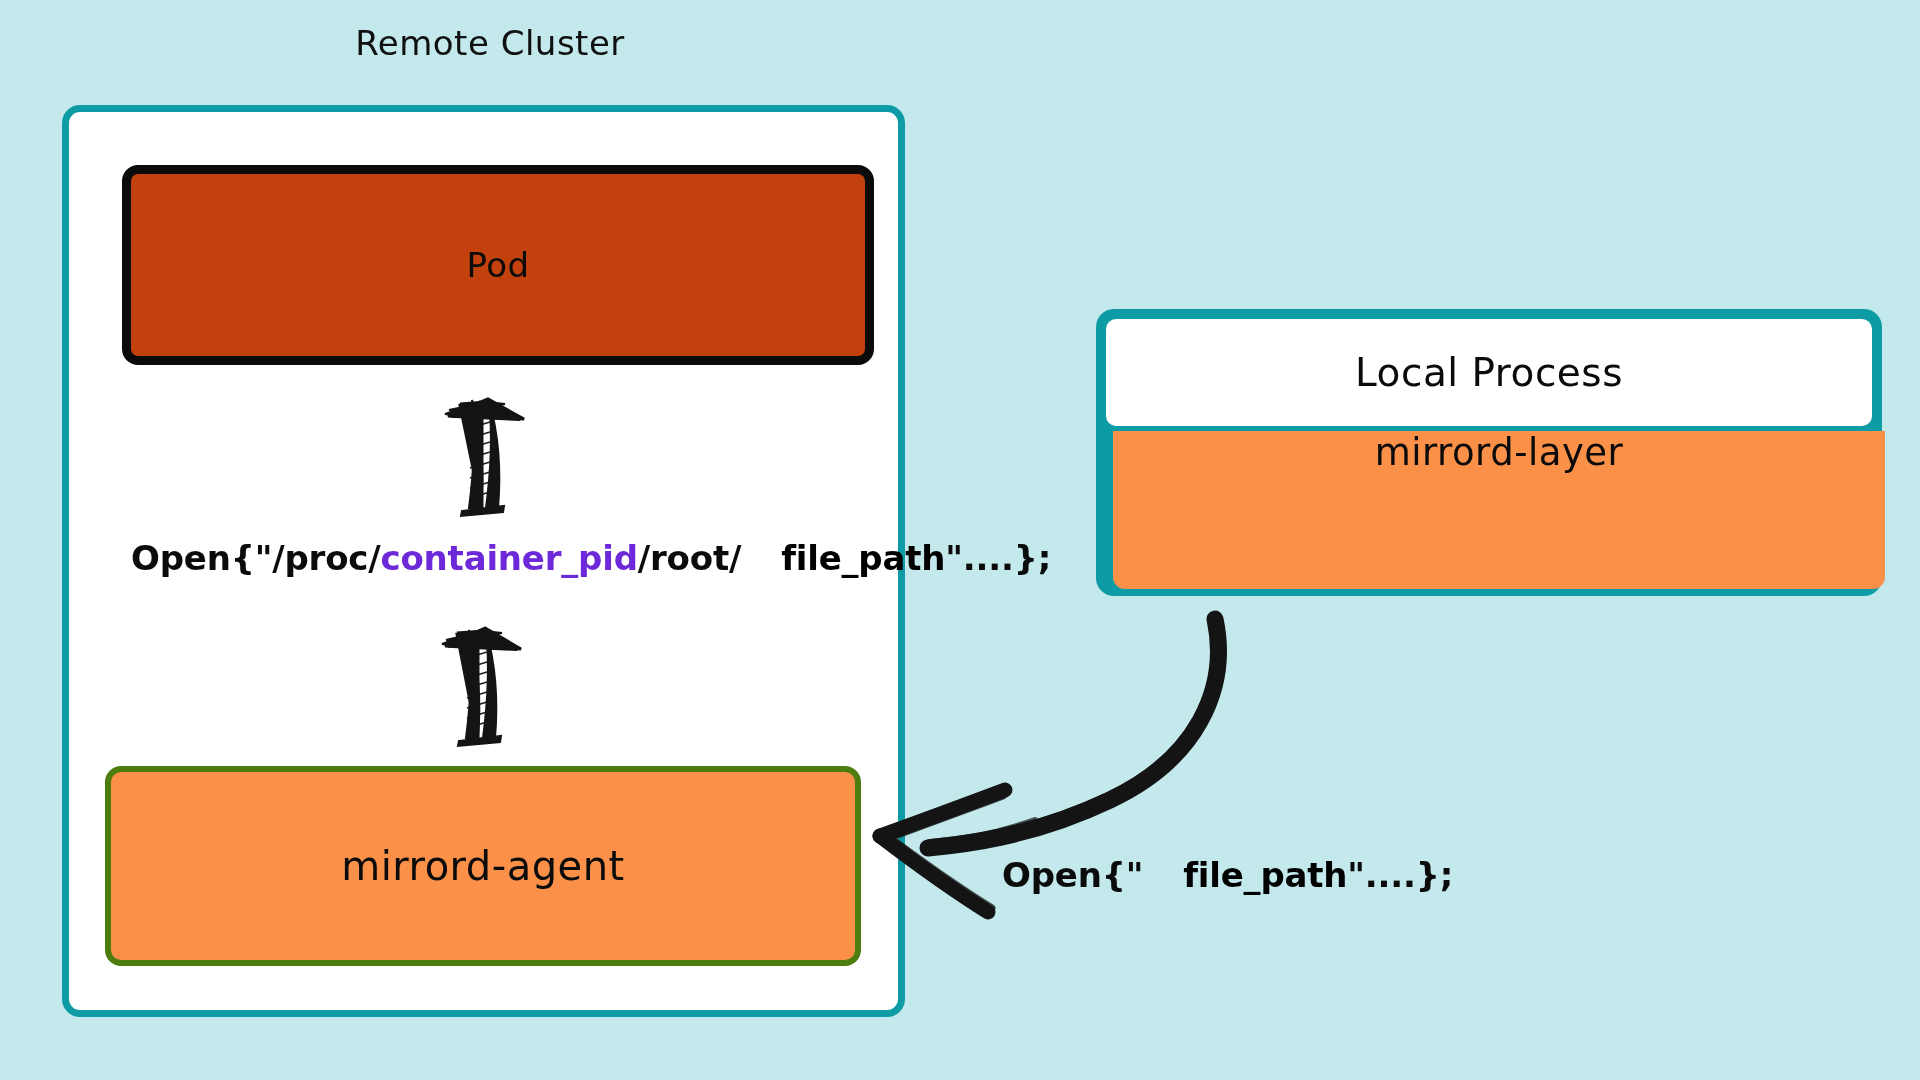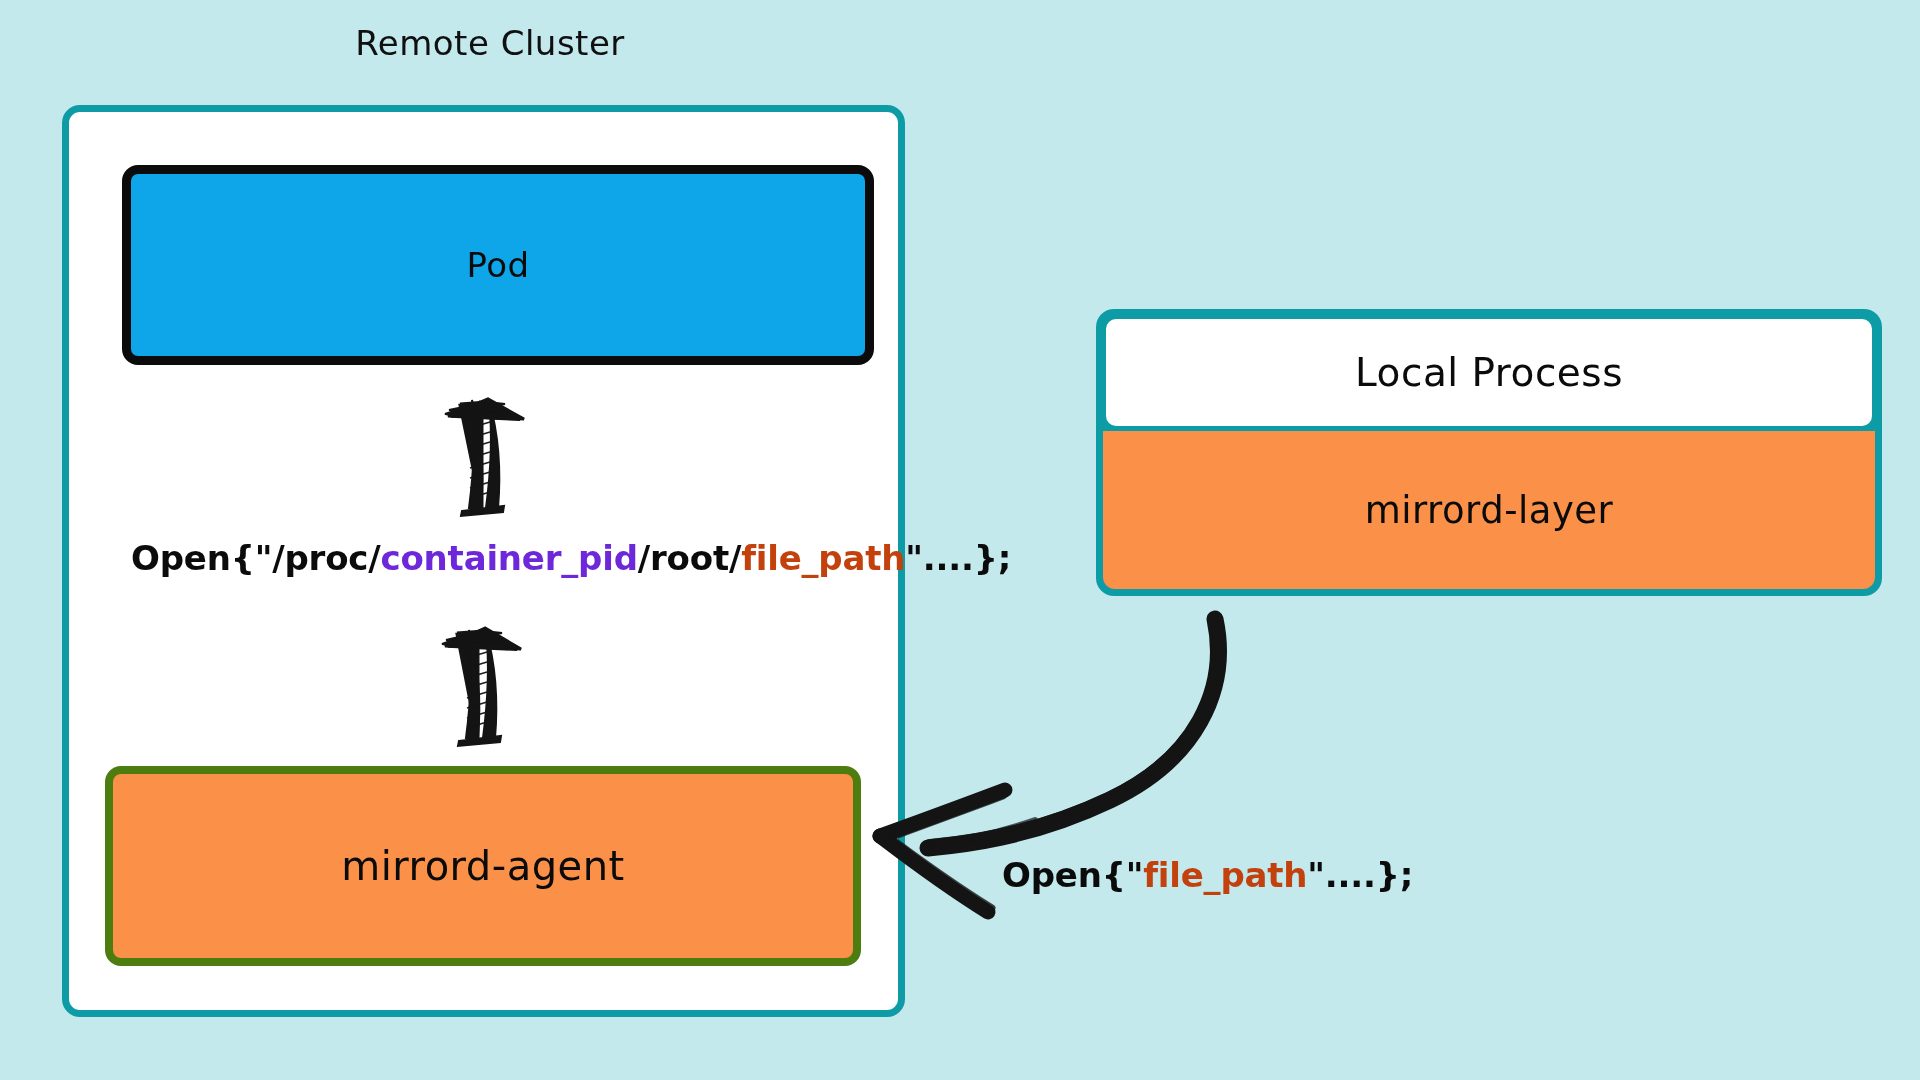--- a/index.html
+++ b/index.html
@@ -52,21 +52,21 @@
     box-sizing: border-box;
   }
 
   
   .pod-box {
     position: absolute;
     left: 122px;
     top: 165px;
     width: 752px;
     height: 200px;
-    background: #0ea5e9;
+    background: #c2410c;
     border: 9px solid #0b0b0b;
     border-radius: 16px;
     box-sizing: border-box;
     display: flex;
     align-items: center;
     justify-content: center;
   }
   .pod-label {
     font-size: 34px;
     color: #0b0b0b;
@@ -74,21 +74,21 @@
   }
 
   
   .agent-box {
     position: absolute;
     left: 105px;
     top: 766px;
     width: 756px;
     height: 200px;
     background: #fb9049;
-    border: 8px solid #4d7c0f;
+    border: 6px solid #4d7c0f;
     border-radius: 16px;
     box-sizing: border-box;
     display: flex;
     align-items: center;
     justify-content: center;
   }
   .agent-label {
     font-size: 40px;
     color: #0b0b0b;
     letter-spacing: 0.5px;
@@ -120,48 +120,47 @@
     align-items: center;
     justify-content: center;
   }
   .local-process-label {
     font-size: 39px;
     color: #0b0b0b;
     letter-spacing: 0.5px;
   }
   .layer-section {
     position: absolute;
-    left: 7px;
+    left: 17px;
     top: 122px;
     width: 772px;
     height: 158px;
     background: #fb9049;
     border-radius: 0 0 12px 12px;
     box-sizing: border-box;
     display: flex;
-    align-items: center;
     justify-content: center;
   }
   .layer-label {
     font-size: 37px;
     color: #0b0b0b;
     letter-spacing: 0.5px;
   }
 
   
   .code-line {
     position: absolute;
     font-size: 34px;
     color: #0b0b0b;
     font-weight: 700;
     white-space: nowrap;
     letter-spacing: -0.2px;
   }
   .code-line .tok-teal   { color: #6d28d9; }
-  .code-line .tok-blue   { color: #c2410c; }
+  .code-line .tok-blue   { color: #000000; margin-left: 40px; }
   .code-line .tok-plain  { color: #0b0b0b; }
 
   #code-proc {
     left: 131px;
     top: 538px;
   }
   #code-file {
     left: 1002px;
     top: 855px;
   }

